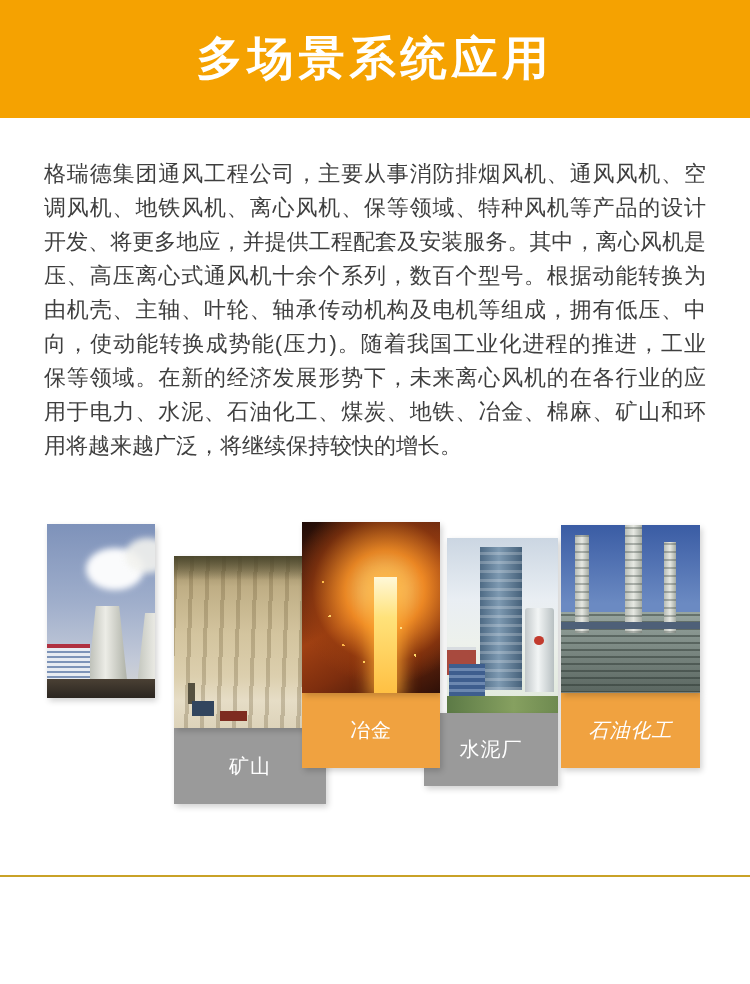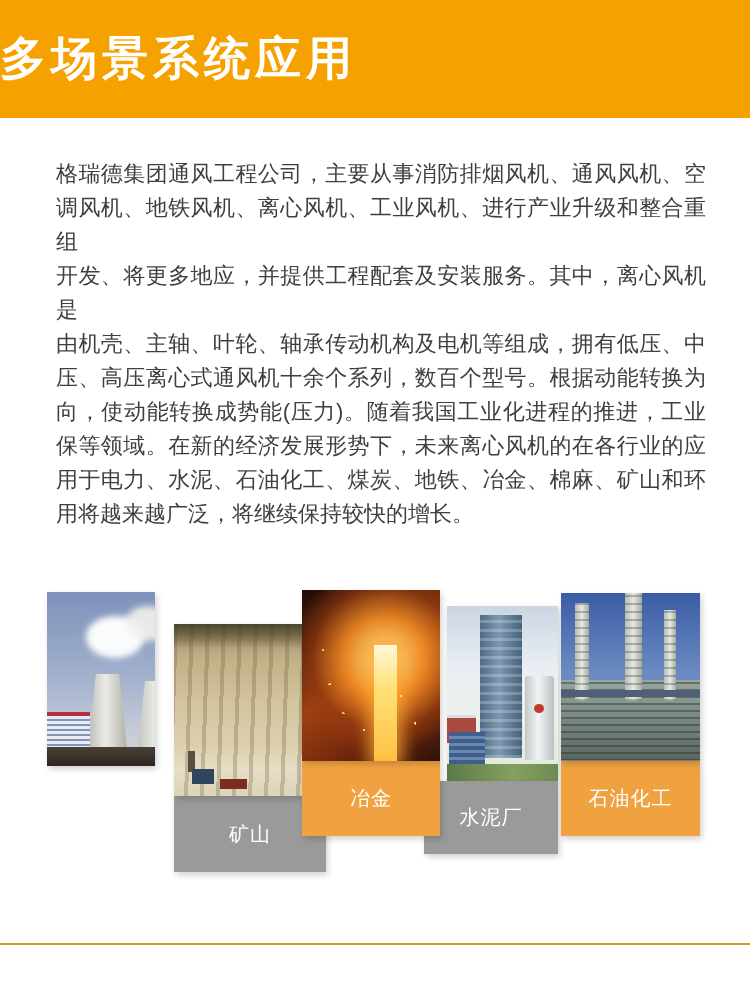--- a/index.html
+++ b/index.html
@@ -13,28 +13,28 @@
   *{margin:0;padding:0;box-sizing:border-box;}
   html,body{background:#fff;}
   body{
     width:750px;height:984px;overflow:hidden;
     font-family:"Liberation Sans","DejaVu Sans",sans-serif;
     position:relative;
   }
   
   .banner{
     height:118px;background:var(--accent-orange);
-    display:flex;align-items:center;justify-content:flex-start;
+    display:flex;align-items:center;justify-content:center;
   }
   .banner h1{
     color:#fff;font-size:46px;font-weight:700;letter-spacing:5px;
   }
   
   .intro{
-    padding:39px 44px 0 56px;
+    padding:39px 44px 0 44px;
     color:var(--text-color);
     font-size:22px;line-height:34px;
   }
   .intro .line{text-align:justify;text-align-last:justify;}
   .intro .line.last{text-align-last:left;}
   
   .gallery{position:relative;height:311px;margin-top:50px;}
   .card{position:absolute;}
   .card .photo{position:relative;width:100%;overflow:hidden;box-shadow:2px 3px 6px rgba(0,0,0,.18);}
   .card .label{
@@ -57,21 +57,21 @@
   .card-3{left:302px;top:9px;width:138px;z-index:5;}
   .card-3 .photo{height:171px;}
   .card-3 .label{height:75px;}
 
   .card-4{left:424px;top:25px;width:134px;height:248px;z-index:1;text-align:right;}
   .card-4 .photo{position:absolute;left:23px;top:0;width:111px;height:175px;}
   .card-4 .label{position:absolute;left:0;top:175px;width:134px;height:73px;}
 
   .card-5{left:561px;top:12px;width:139px;z-index:4;}
   .card-5 .photo{height:168px;}
-  .card-5 .label{height:75px;}
+  .card-5 .label{height:75px;font-style:italic;}
 
   
   .photo-power{background:linear-gradient(#7E92BA 0%,#9FAECB 45%,#C2C9D8 78%,#D8D8D2 100%);}
   .pp-steam1{left:36%;top:14%;width:54%;height:24%;background:#fff;border-radius:50%;filter:blur(3px);opacity:.96;}
   .pp-steam2{left:72%;top:8%;width:42%;height:20%;background:#F2F2EE;border-radius:50%;filter:blur(3px);opacity:.9;}
   .pp-tower1{left:38%;bottom:11%;width:36%;height:42%;clip-path:polygon(20% 0,80% 0,100% 100%,0 100%);
     background:linear-gradient(90deg,#B9BCB4,#ECECE6 45%,#AFB2A8);}
   .pp-tower2{left:84%;bottom:11%;width:34%;height:38%;clip-path:polygon(20% 0,80% 0,100% 100%,0 100%);
     background:linear-gradient(90deg,#C4C7BF,#E8E8E2 45%,#B2B5AB);}
   .pp-bldg{left:0;bottom:11%;width:40%;height:20%;border-top:4px solid #B03040;
@@ -135,24 +135,24 @@
 </head>
 <body>
 
 <header class="banner">
   <h1>多场景系统应用</h1>
 </header>
 
 <section class="intro">
   <div>
       <div class="line">格瑞德集团通风工程公司，主要从事消防排烟风机、通风风机、空</div>
-      <div class="line">调风机、地铁风机、离心风机、工业风机、进行产业升级和整合重组</div>
+      <div class="line">调风机、地铁风机、离心风机、保等领域、特种风机等产品的设计</div>
       <div class="line">开发、将更多地应，并提供工程配套及安装服务。其中，离心风机是</div>
+      <div class="line">压、高压离心式通风机十余个系列，数百个型号。根据动能转换为</div>
       <div class="line">由机壳、主轴、叶轮、轴承传动机构及电机等组成，拥有低压、中</div>
-      <div class="line">压、高压离心式通风机十余个系列，数百个型号。根据动能转换为</div>
       <div class="line">向，使动能转换成势能(压力)。随着我国工业化进程的推进，工业</div>
       <div class="line">保等领域。在新的经济发展形势下，未来离心风机的在各行业的应</div>
       <div class="line">用于电力、水泥、石油化工、煤炭、地铁、冶金、棉麻、矿山和环</div>
       <div class="line last">用将越来越广泛，将继续保持较快的增长。</div>
     </div>
 </section>
 
 <section class="gallery">
 
   <figure class="card card-1">

